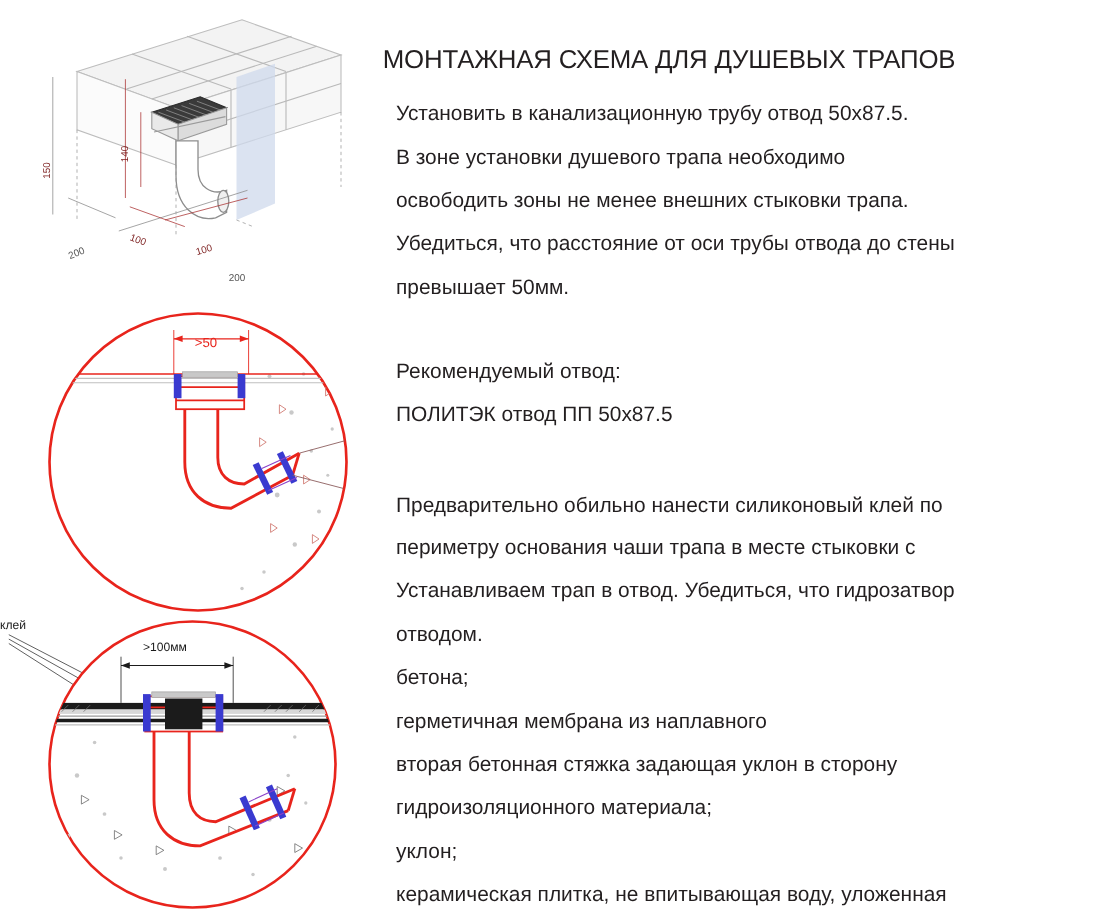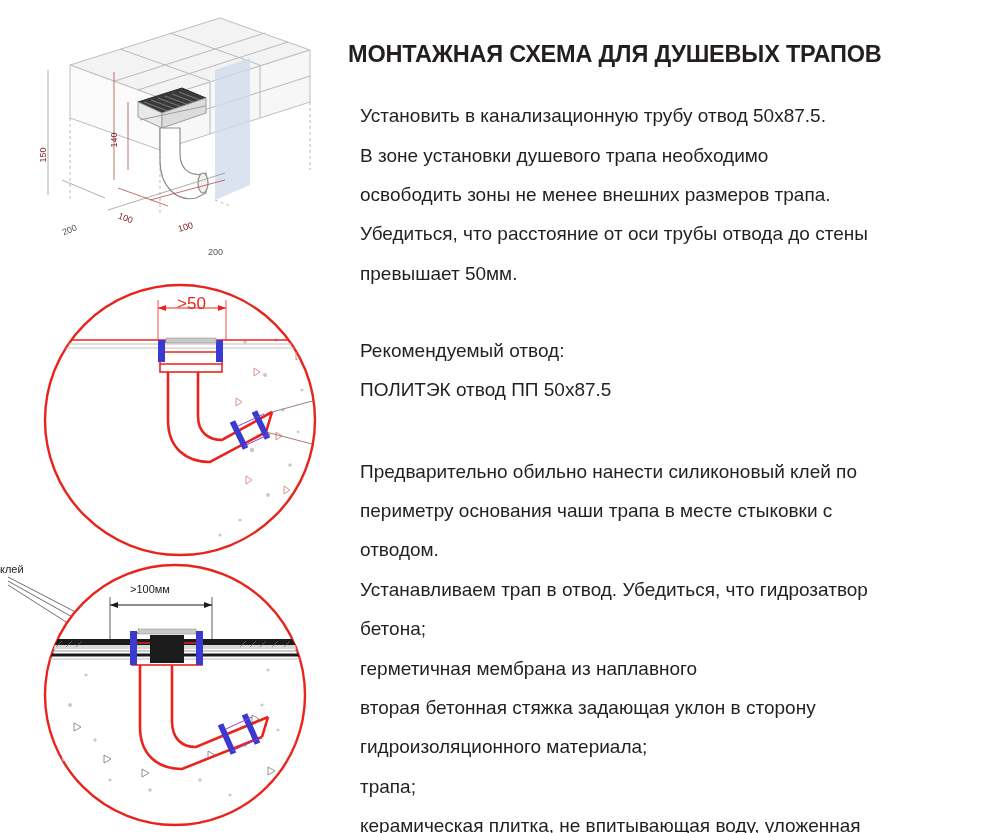--- a/index.html
+++ b/index.html
@@ -36,24 +36,24 @@
 
   
   .right-col {
     position: absolute;
     left: 348px;
     top: 40px;
     width: 640px;
   }
   .doc-title {
     font-size: 23.5px;
-    font-weight: bold;
+    font-weight: normal;
     letter-spacing: -0.2px;
     line-height: 1.2;
-    margin: 0 0 34px 0;
+    margin: 0 0 22px 0;
     color: #231f20;
   }
   .para {
     font-size: 19px;
     line-height: 1.44;
     margin: 0 0 0 0;
     color: #231f20;
   }
   .para + .para { margin-top: 0; }
   .gap-lg { height: 26px; }
@@ -222,21 +222,21 @@
 
           <g stroke="#e8241c" stroke-width="1.2" fill="none">
             <line x1="118" y1="28" x2="186" y2="28"></line>
             <path d="M118 28 l8 -3 v6z" fill="#e8241c" stroke="none"></path>
             <path d="M186 28 l-8 -3 v6z" fill="#e8241c" stroke="none"></path>
             <line x1="118" y1="20" x2="118" y2="60" stroke="#e8241c" stroke-width="0.8"></line>
             <line x1="186" y1="20" x2="186" y2="60" stroke="#e8241c" stroke-width="0.8"></line>
           </g>
         </g>
       </svg>
-      <span class="dim" style="left:137px; top:14px; font-size:17px; color:#e8241c;">&gt;50</span>
+      <span class="dim" style="left:137px; top:24px; font-size:12px; color:#e8241c;">&gt;50</span>
     </div>
 
     <div class="fig" id="fig-circle2">
       <svg width="325" height="275" viewBox="0 0 325 275" xmlns="http://www.w3.org/2000/svg">
         <defs>
           <clipPath id="clipBot">
             <circle cx="175" cy="140" r="130"></circle>
           </clipPath>
         </defs>
 
@@ -329,42 +329,42 @@
     </div>
   </div>
 
   <div class="right-col">
 
     <h1 class="doc-title">МОНТАЖНАЯ СХЕМА ДЛЯ ДУШЕВЫХ ТРАПОВ</h1>
 
     <div class="nowrap-block">
       <p class="para">Установить в канализационную трубу отвод 50х87.5.</p>
       <p class="para">В зоне установки душевого трапа необходимо</p>
-      <p class="para">освободить зоны не менее внешних размеров трапа.</p>
+      <p class="para">освободить зоны не менее внешних стыковки трапа.</p>
       <p class="para">Убедиться, что расстояние от оси трубы отвода до стены</p>
       <p class="para">превышает 50мм.</p>
     </div>
 
     <div class="gap-lg"></div>
 
     <div class="nowrap-block">
       <p class="para">Рекомендуемый отвод:</p>
       <p class="para">ПОЛИТЭК отвод ПП 50х87.5</p>
     </div>
 
     <div class="gap-lg"></div>
     <div class="gap-sm"></div>
 
     <div class="nowrap-block">
       <p class="para">Предварительно обильно нанести силиконовый клей по</p>
       <p class="para">периметру основания чаши трапа в месте стыковки с</p>
+      <p class="para">Устанавливаем трап в отвод. Убедиться, что гидрозатвор</p>
       <p class="para">отводом.</p>
-      <p class="para">Устанавливаем трап в отвод. Убедиться, что гидрозатвор</p>
       <p class="para">бетона;</p>
       <p class="para">герметичная мембрана из наплавного</p>
       <p class="para">вторая бетонная стяжка задающая уклон в сторону</p>
       <p class="para">гидроизоляционного материала;</p>
-      <p class="para">трапа;</p>
+      <p class="para">уклон;</p>
       <p class="para">керамическая плитка, не впитывающая воду, уложенная</p>
       <p class="para">на клеевой раствор.</p>
     </div>
   </div>
 </div>
 
 </body></html>

